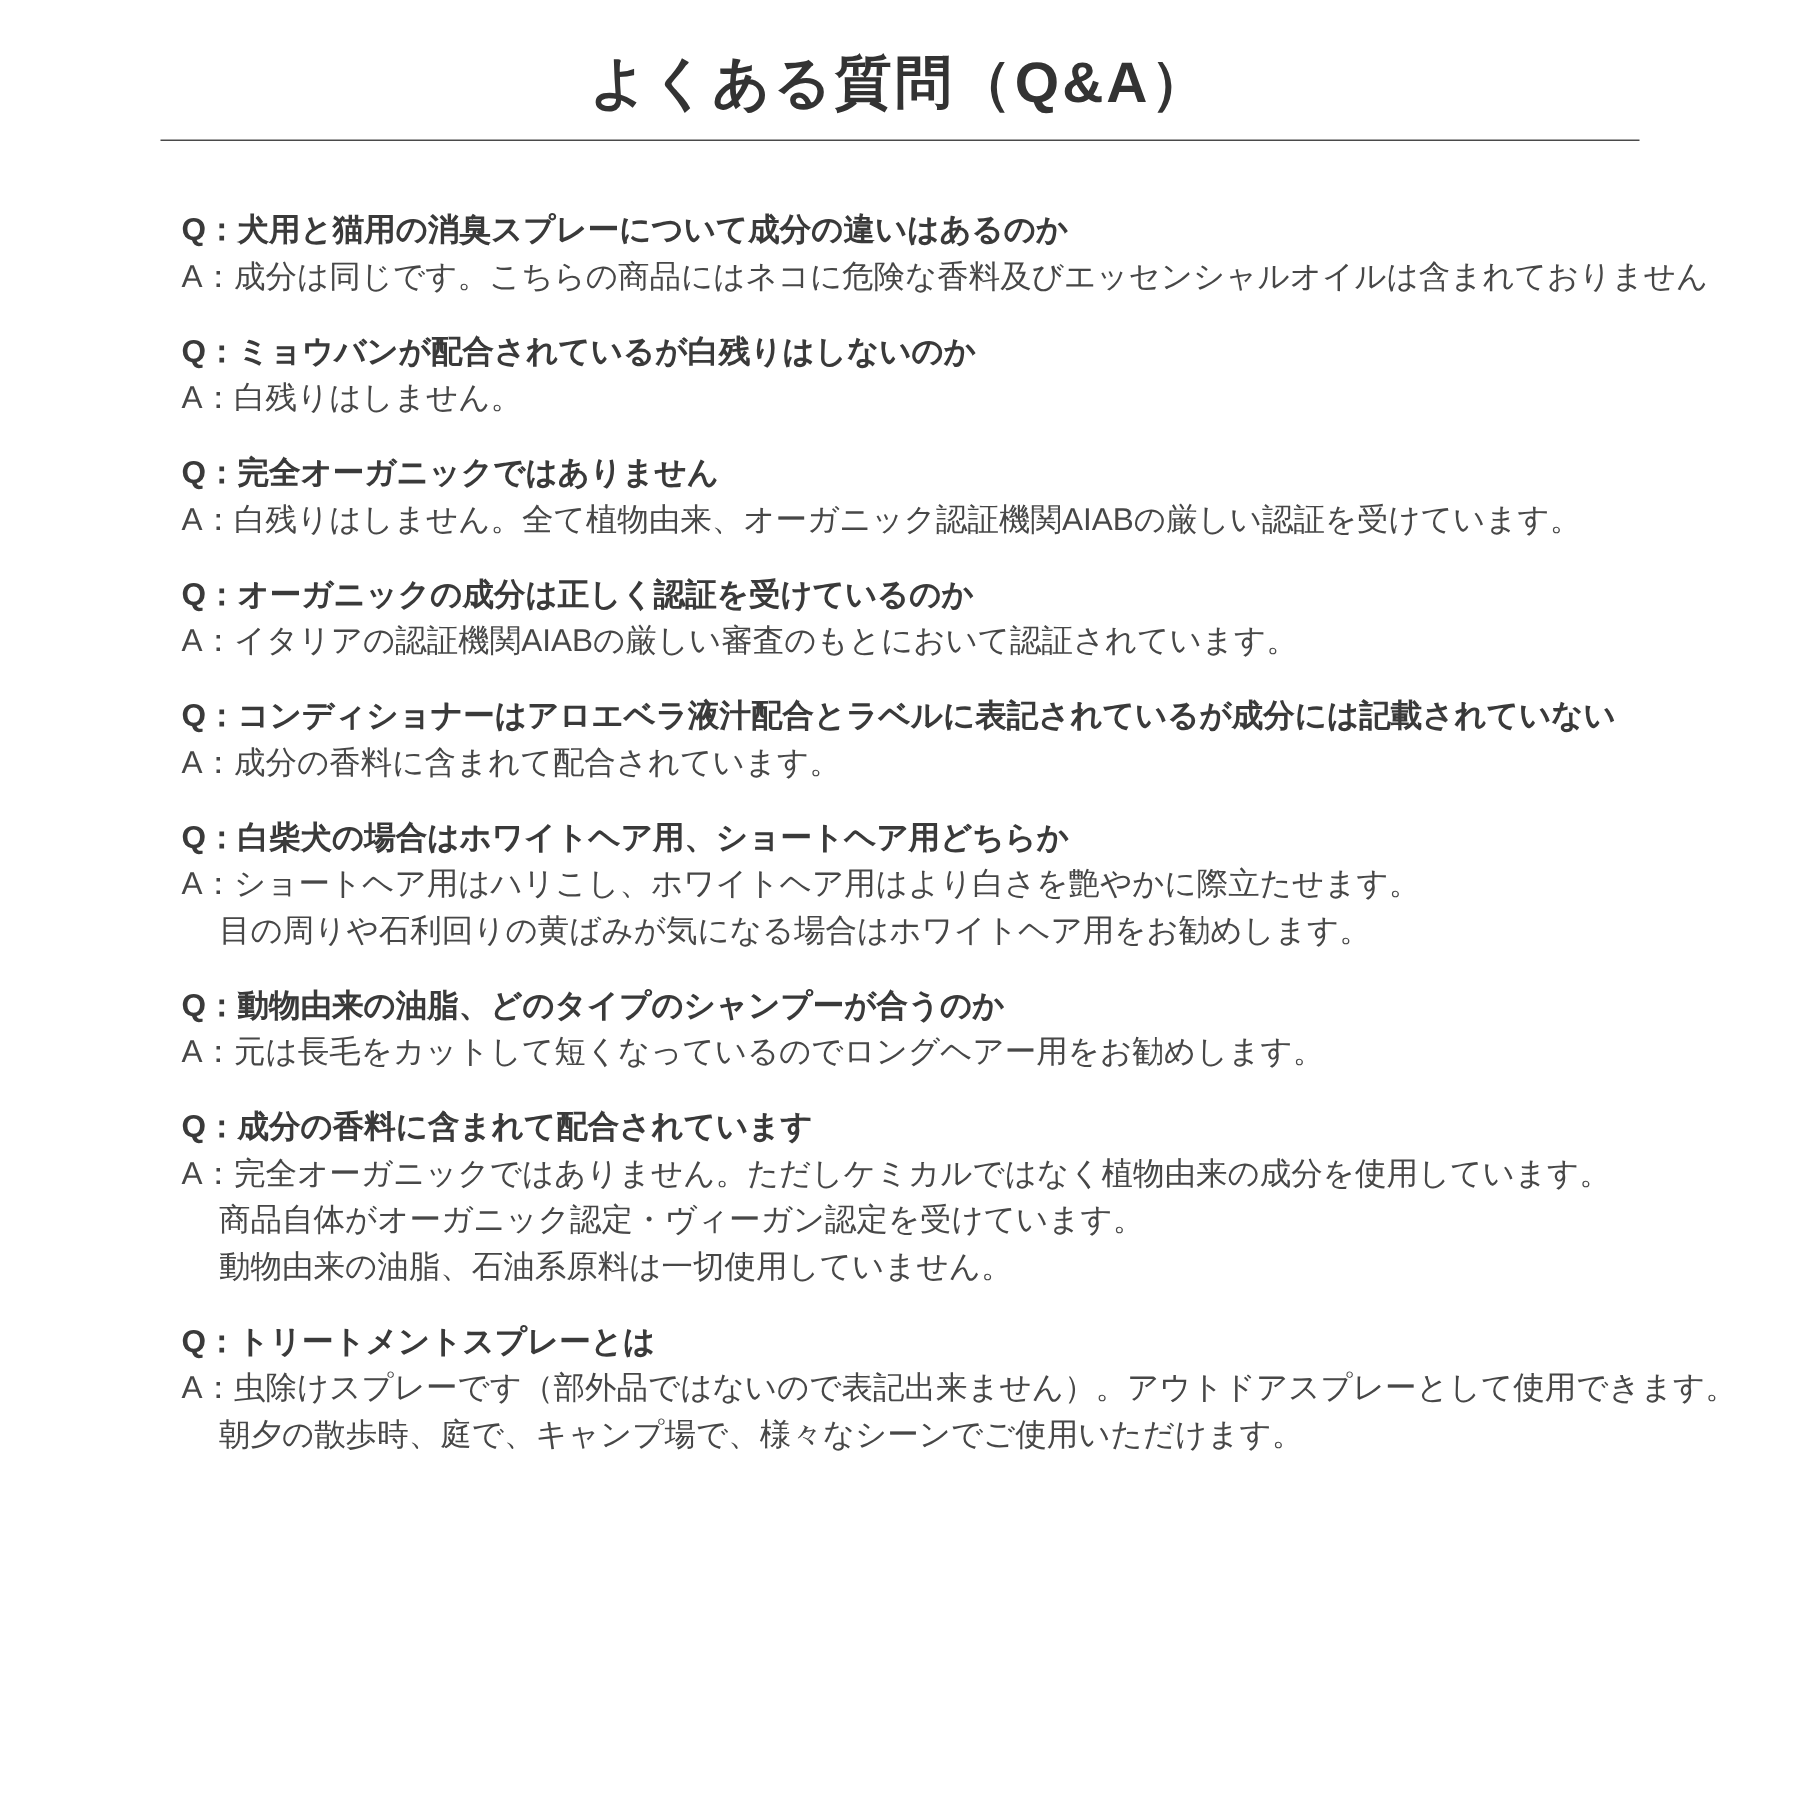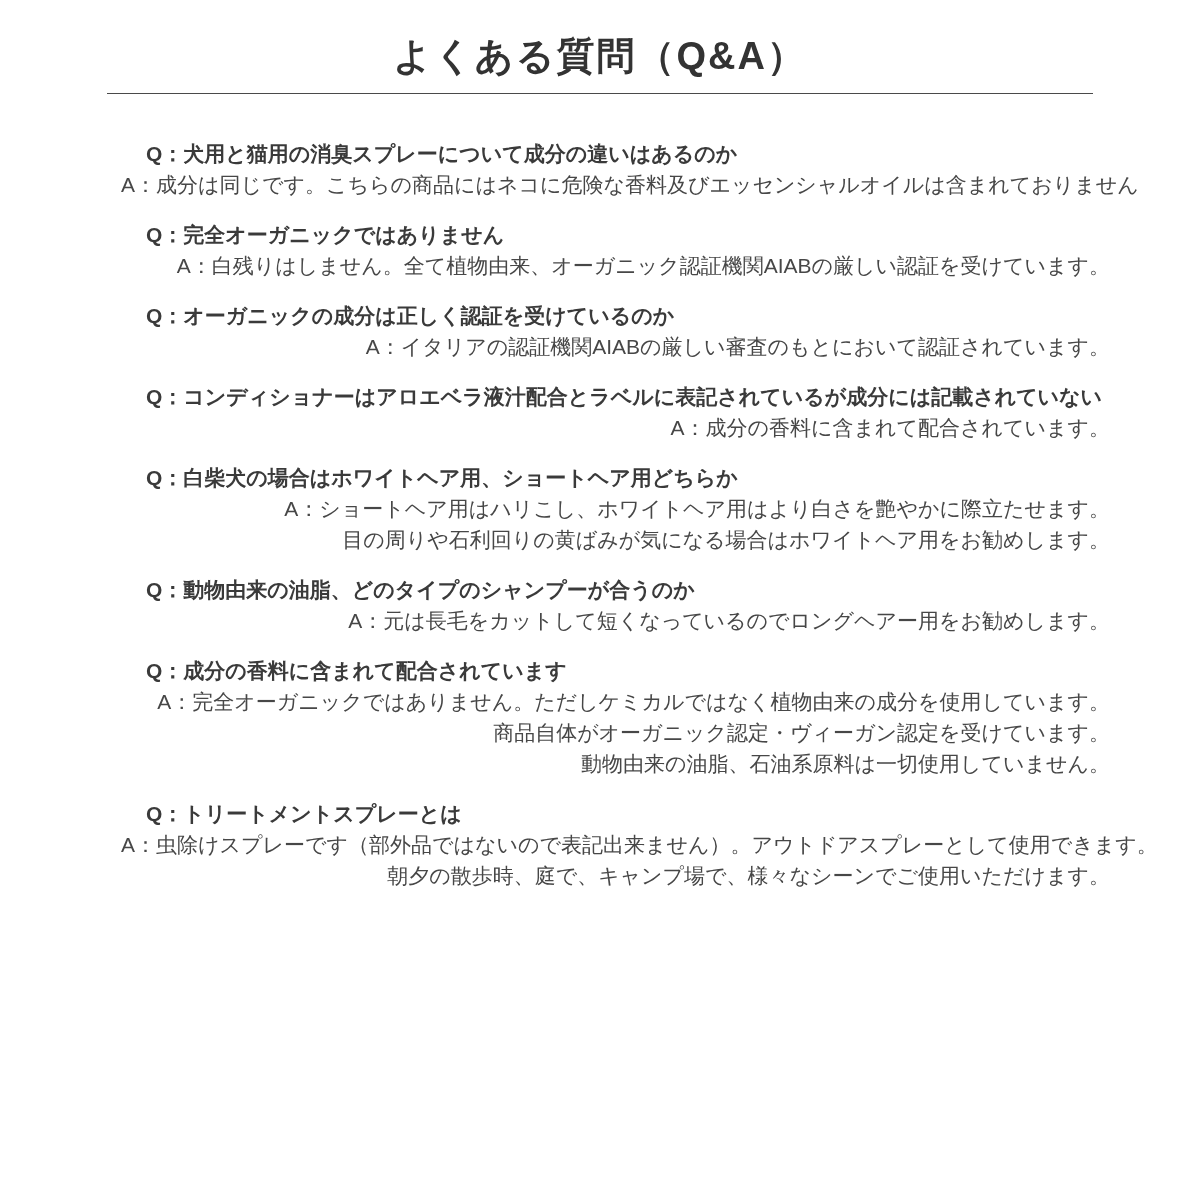--- a/index.html
+++ b/index.html
@@ -38,26 +38,24 @@
     line-height: 31px;
     color: #404040;
   }
   .faq-item {
     margin-bottom: 19px;
   }
   .q-line {
     font-weight: bold;
     color: #3a3a3a;
     white-space: nowrap;
-    margin-left: 25px;
   }
   .a-line {
     color: #474747;
     white-space: nowrap;
-    text-align: right;
   }
   .a-line.cont {
     padding-left: 25px;
   }
   .prefix {
     letter-spacing: 0;
   }
 </style>
 </head>
 <body>
@@ -66,20 +64,26 @@
   <h1 class="title">よくある質問（Q&amp;A）</h1>
   <hr class="divider">
   <div class="content" id="faq-list">
   <section class="faq-item">
     <div class="q-line">
       <span class="prefix">Q：</span><span>犬用と猫用の消臭スプレーについて成分の違いはあるのか</span>
     </div>
   <div class="a-line"><span class="prefix">A：</span><span>成分は同じです。こちらの商品にはネコに危険な香料及びエッセンシャルオイルは含まれておりません</span></div>
       </section>
 
+  <section class="faq-item">
+    <div class="q-line">
+      <span class="prefix">Q：</span><span>ミョウバンが配合されているが白残りはしないのか</span>
+    </div>
+  <div class="a-line"><span class="prefix">A：</span><span>白残りはしません。</span></div>
+      </section>
 
   <section class="faq-item">
     <div class="q-line">
       <span class="prefix">Q：</span><span>完全オーガニックではありません</span>
     </div>
   <div class="a-line"><span class="prefix">A：</span><span>白残りはしません。全て植物由来、オーガニック認証機関AIABの厳しい認証を受けています。</span></div>
       </section>
 
 
   <section class="faq-item">

